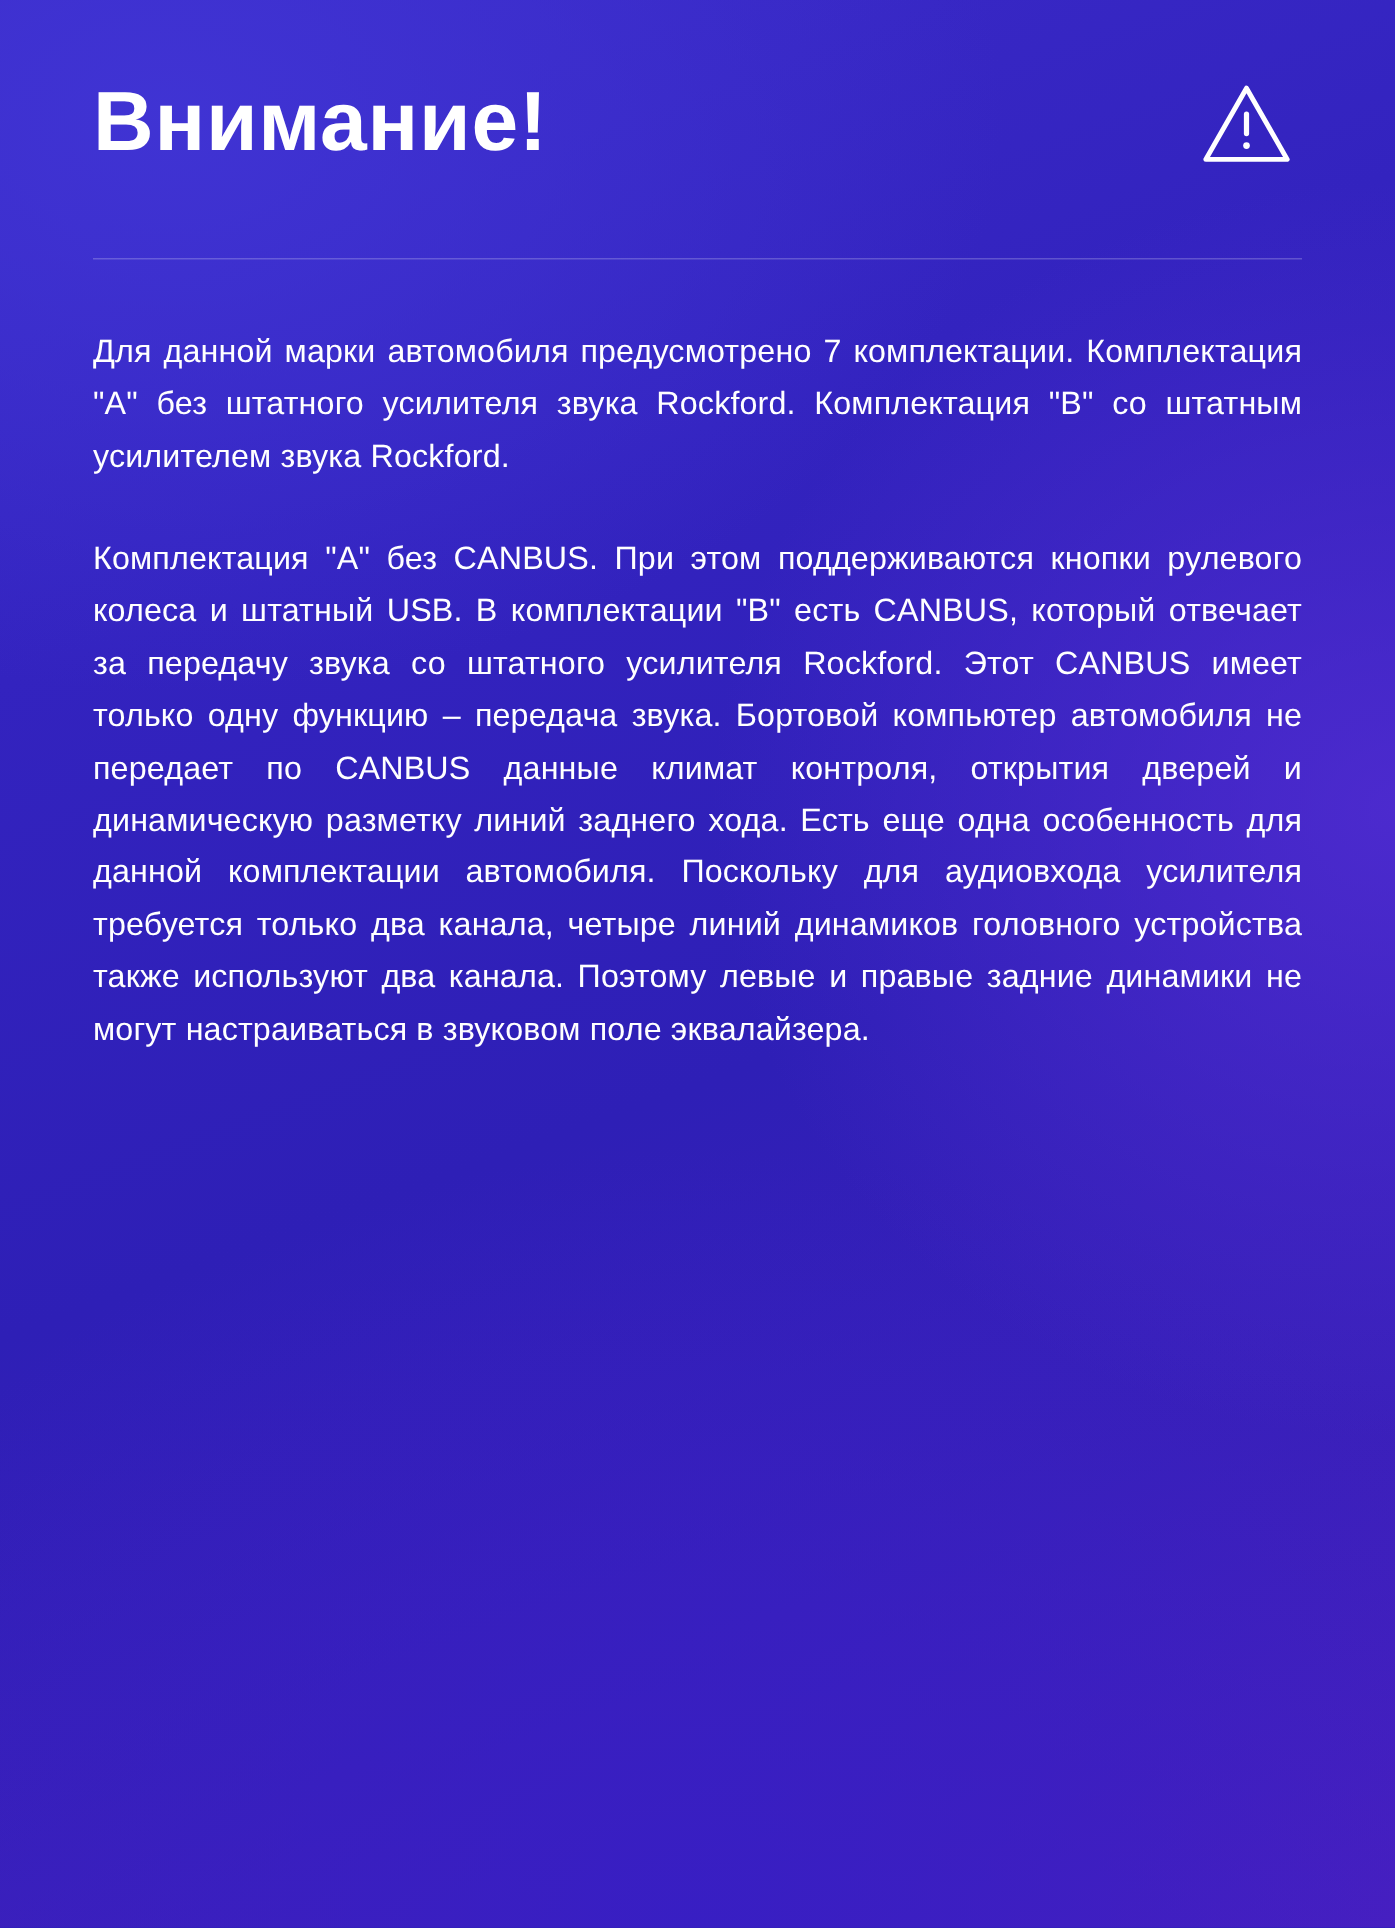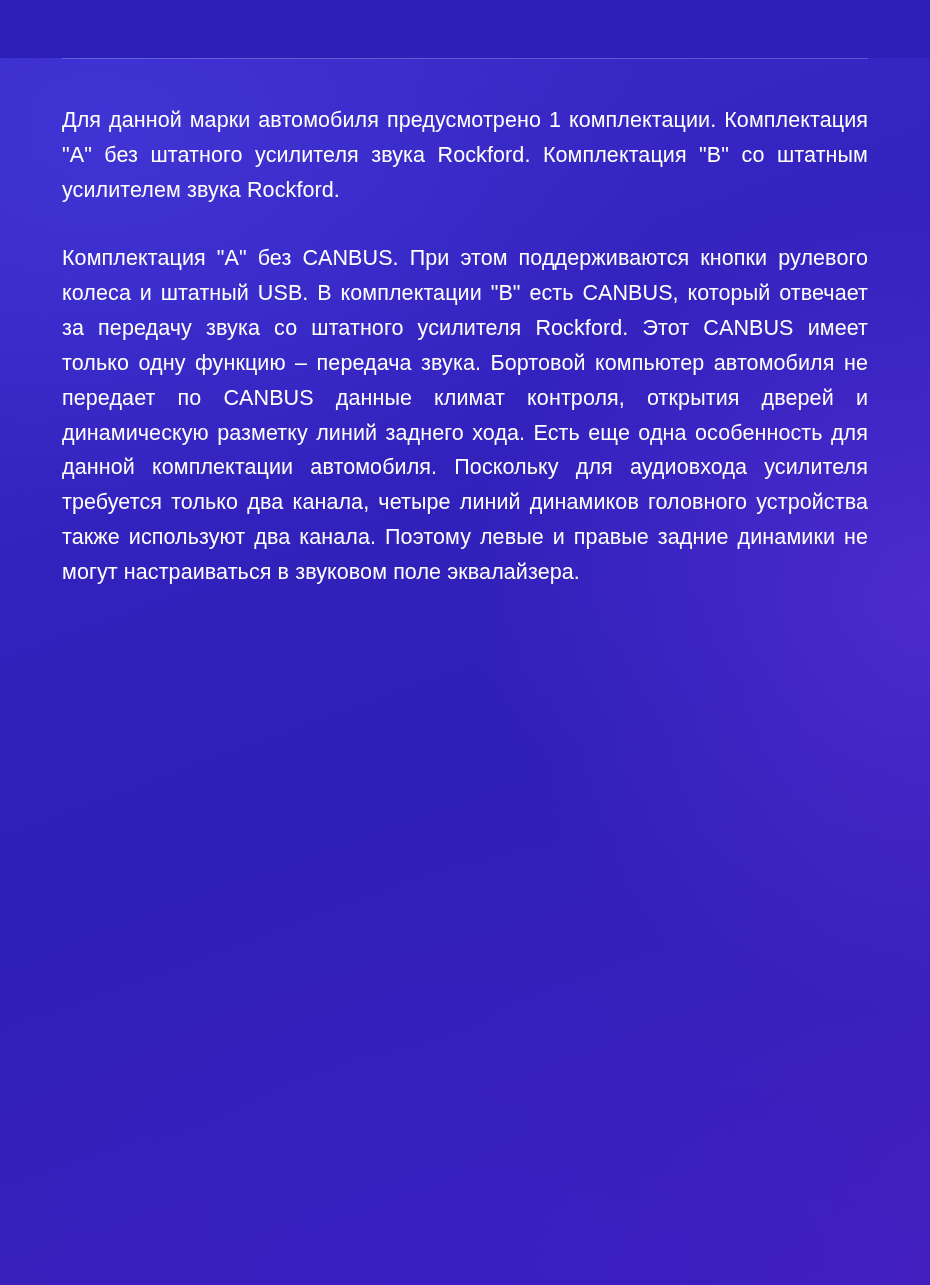--- a/index.html
+++ b/index.html
@@ -69,21 +69,31 @@
   }
   p.accent {
     color: #3fd8ee;
   }
 </style>
 </head>
 <body>
 
 <div class="page">
 
+  <div class="header">
+    <h1 class="title">Внимание!</h1>
+    <span class="warn-icon">
+      <svg viewBox="0 0 64 64" width="62" height="62" aria-hidden="true">
+        <path d="M32 7 L60 56 H4 Z" fill="none" stroke="#ffffff" stroke-width="3.4" stroke-linejoin="round"></path>
+        <rect x="30.2" y="23" width="3.6" height="17" rx="1.8" fill="#ffffff"></rect>
+        <circle cx="32" cy="46.5" r="2.3" fill="#ffffff"></circle>
+      </svg>
+    </span>
+  </div>
 
   <div class="divider"></div>
 
   <div class="content">
-    <p>Для данной марки автомобиля предусмотрено 1 комплектации. Комплектация "А" без штатного усилителя звука Rockford. Комплектация "B" со штатным усилителем звука Rockford.</p>
+    <p>Для данной марки автомобиля предусмотрено 7 комплектации. Комплектация "А" без штатного усилителя звука Rockford. Комплектация "B" со штатным усилителем звука Rockford.</p>
     <p class="last">Комплектация "А" без CANBUS. При этом поддерживаются кнопки рулевого колеса и штатный USB. В комплектации "B" есть CANBUS, который отвечает за передачу звука со штатного усилителя Rockford. Этот CANBUS имеет только одну функцию – передача звука. Бортовой компьютер автомобиля не передает по CANBUS данные климат контроля, открытия дверей и динамическую разметку линий заднего хода. Есть еще одна особенность для данной комплектации автомобиля. Поскольку для аудиовхода усилителя требуется только два канала, четыре линий динамиков головного устройства также используют два канала. Поэтому левые и правые задние динамики не могут настраиваться в звуковом поле эквалайзера.</p>
   </div>
 
 </div>
 
 </body></html>

